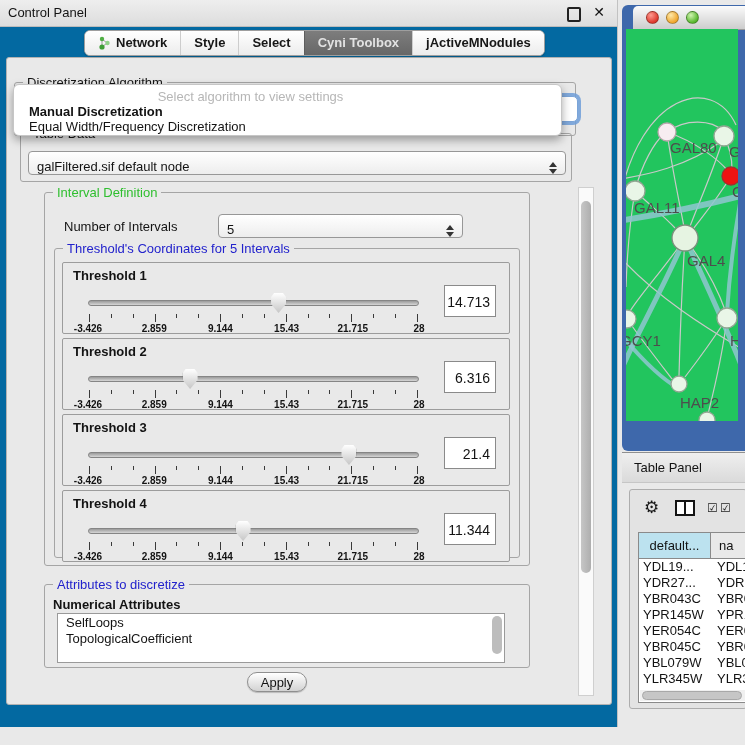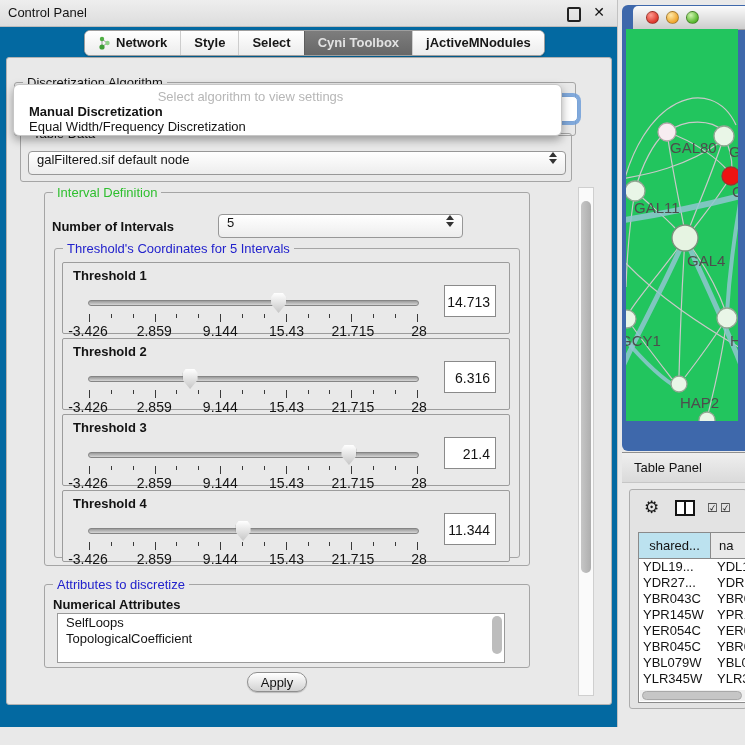--- a/index.html
+++ b/index.html
@@ -20,21 +20,21 @@
   .cp-tab.selected{background:linear-gradient(#7d7d7d,#676767);color:#e3e3e3;border-left-color:#5e5e5e}
 
   .cp-content{position:absolute;left:6px;top:57px;width:604px;height:646px;border:1px solid #b2b2b2;border-radius:3px;background:#e9e9e9}
 
   .group{position:absolute;border:1px solid #a5a5a5;border-radius:3px}
   .group-title{position:absolute;top:-8px;left:8px;background:#e9e9e9;padding:0 4px;font-size:13px;white-space:nowrap}
   .t-green{color:var(--green,#2fbf2f)}
   .t-blue{color:var(--blue,#2222cc)}
 
   
-  .combo{position:absolute;display:flex;align-items:flex-start;background:linear-gradient(#ffffff,#ededed);border:1px solid #979797;border-radius:4px;padding:0 8px;box-sizing:border-box;font-size:13px}
+  .combo{position:absolute;display:flex;align-items:flex-end;background:linear-gradient(#ffffff,#ededed);border:1px solid #979797;border-radius:4px;padding:0 8px;box-sizing:border-box;font-size:13px}
   .spin{margin-left:auto;display:flex;flex-direction:column;gap:2px;align-items:center}
   .spin i{width:0;height:0;border-left:4px solid transparent;border-right:4px solid transparent;display:block}
   .spin .up{border-bottom:5px solid #333}
   .spin .dn{border-top:5px solid #333}
 
   
   #algo-combo{left:22px;top:96px;width:556px;height:26px;border-radius:5px;background:#fff;border:1px solid #7aa4d8;box-shadow:0 0 0 3px rgba(110,158,216,.85);z-index:1}
 
   
   #popup{position:absolute;left:13px;top:84px;width:549px;height:52px;background:#fff;border:1px solid #c6c6c6;border-radius:6px;box-shadow:0 4px 10px rgba(0,0,0,.35);z-index:6;box-sizing:border-box}
@@ -51,21 +51,21 @@
   .tp{position:relative;height:70px;margin-bottom:4px;border:1px solid #9c9c9c;background:#e9e9e9;border-radius:2px}
   .tp-label{position:absolute;left:10px;top:5px;font-weight:bold}
   .tp-slider{position:absolute;left:25px;top:30px;width:331px;height:40px}
   .tp-track{position:absolute;left:0;right:0;top:7px;height:4px;background:linear-gradient(#9a9a9a,#d6d6d6);border:1px solid #858585;border-radius:3px}
   .tp-thumb{position:absolute;top:0;width:15px;height:20px;background:linear-gradient(#ffffff,#c6c6c6);clip-path:polygon(20% 0,80% 0,100% 20%,100% 55%,50% 100%,0 55%,0 20%);filter:drop-shadow(0 0 1px #666)}
   .tp-ticks{position:absolute;left:1px;right:1px;top:21px;height:9px;display:flex;justify-content:space-between;align-items:flex-start}
   .tick{width:1px;background:#3a3a3a}
   .tick.major{height:8px}
   .tick.minor{height:4px}
   .tp-scale{position:absolute;left:0;right:0;top:30px;height:12px}
-  .tp-scale span{position:absolute;transform:translateX(-50%);font-size:14px;font-weight:normal;white-space:nowrap}
+  .tp-scale span{position:absolute;transform:translateX(-50%);font-size:10px;font-weight:bold;white-space:nowrap}
   .tp-value{position:absolute;left:381px;top:22px;width:52px;height:32px;background:#fff;border:1px solid #8a8a8a;font-size:14px;text-align:right;line-height:32px;padding-right:5px;box-sizing:border-box}
 
   
   #attr-label{position:absolute;left:8px;top:12px;font-weight:bold}
   #attr-list{position:absolute;left:12px;top:28px;width:448px;height:50px;background:#fff;border:1px solid #9a9a9a;overflow:hidden;padding:1px 0 0 8px;box-sizing:border-box}
   .attr-item{font-size:13px;line-height:16px}
   #attr-sb{position:absolute;right:2px;top:2px;width:10px;height:38px;background:#bdbdbd;border-radius:5px}
 
   #apply-btn{left:247px;top:672px;width:60px;height:20px;border-radius:10px;background:linear-gradient(#ffffff,#d2d2d2);border:1px solid #8f8f8f;text-align:center;line-height:19px;box-shadow:0 1px 1px rgba(0,0,0,.2);box-sizing:border-box}
 
@@ -165,21 +165,21 @@
       </span>
   </div>
 
   <div class="abs" id="main-scroll">
     <div id="main-thumb"></div>
   </div>
 
   <div class="group" style="left:44px;top:192px;width:484px;height:372px">
     <span class="group-title t-green">Interval Definition</span>
   </div>
-  <div class="abs" style="left:52px;top:215px;line-height:24px;font-weight:bold">Number of Intervals</div>
+  <div class="abs" style="left:64px;top:215px;line-height:24px;font-weight:normal">Number of Intervals</div>
   <div class="combo" style="left:218px;top:214px;width:245px;height:24px">
     <span>5</span>
     <span class="spin">
         <i class="up"></i>
         <i class="dn"></i>
       </span>
   </div>
   <div class="group" style="left:54px;top:248px;width:464px;height:308px">
     <span class="group-title t-blue">Threshold's Coordinates for 5 Intervals</span>
   </div>
@@ -401,21 +401,21 @@
 <div id="tp-header">
   <span>Table Panel</span>
 </div>
 <div id="tp-inner">
   <span class="gear">⚙</span>
   <span class="col-icon"></span>
   <span class="chk" id="chk1">☑</span>
   <span class="chk" id="chk2">☑</span>
   <div id="tp-table">
     <div class="thead">
-      <div class="th1">shared...</div>
+      <div class="th1">default...</div>
       <div class="th2">na</div>
     </div>
     <div id="tp-rows">
         <div class="trow">
           <div class="tc1">YDL19...</div>
           <div class="tc2">YDL1</div>
         </div>
         <div class="trow">
           <div class="tc1">YDR27...</div>
           <div class="tc2">YDR2</div>

